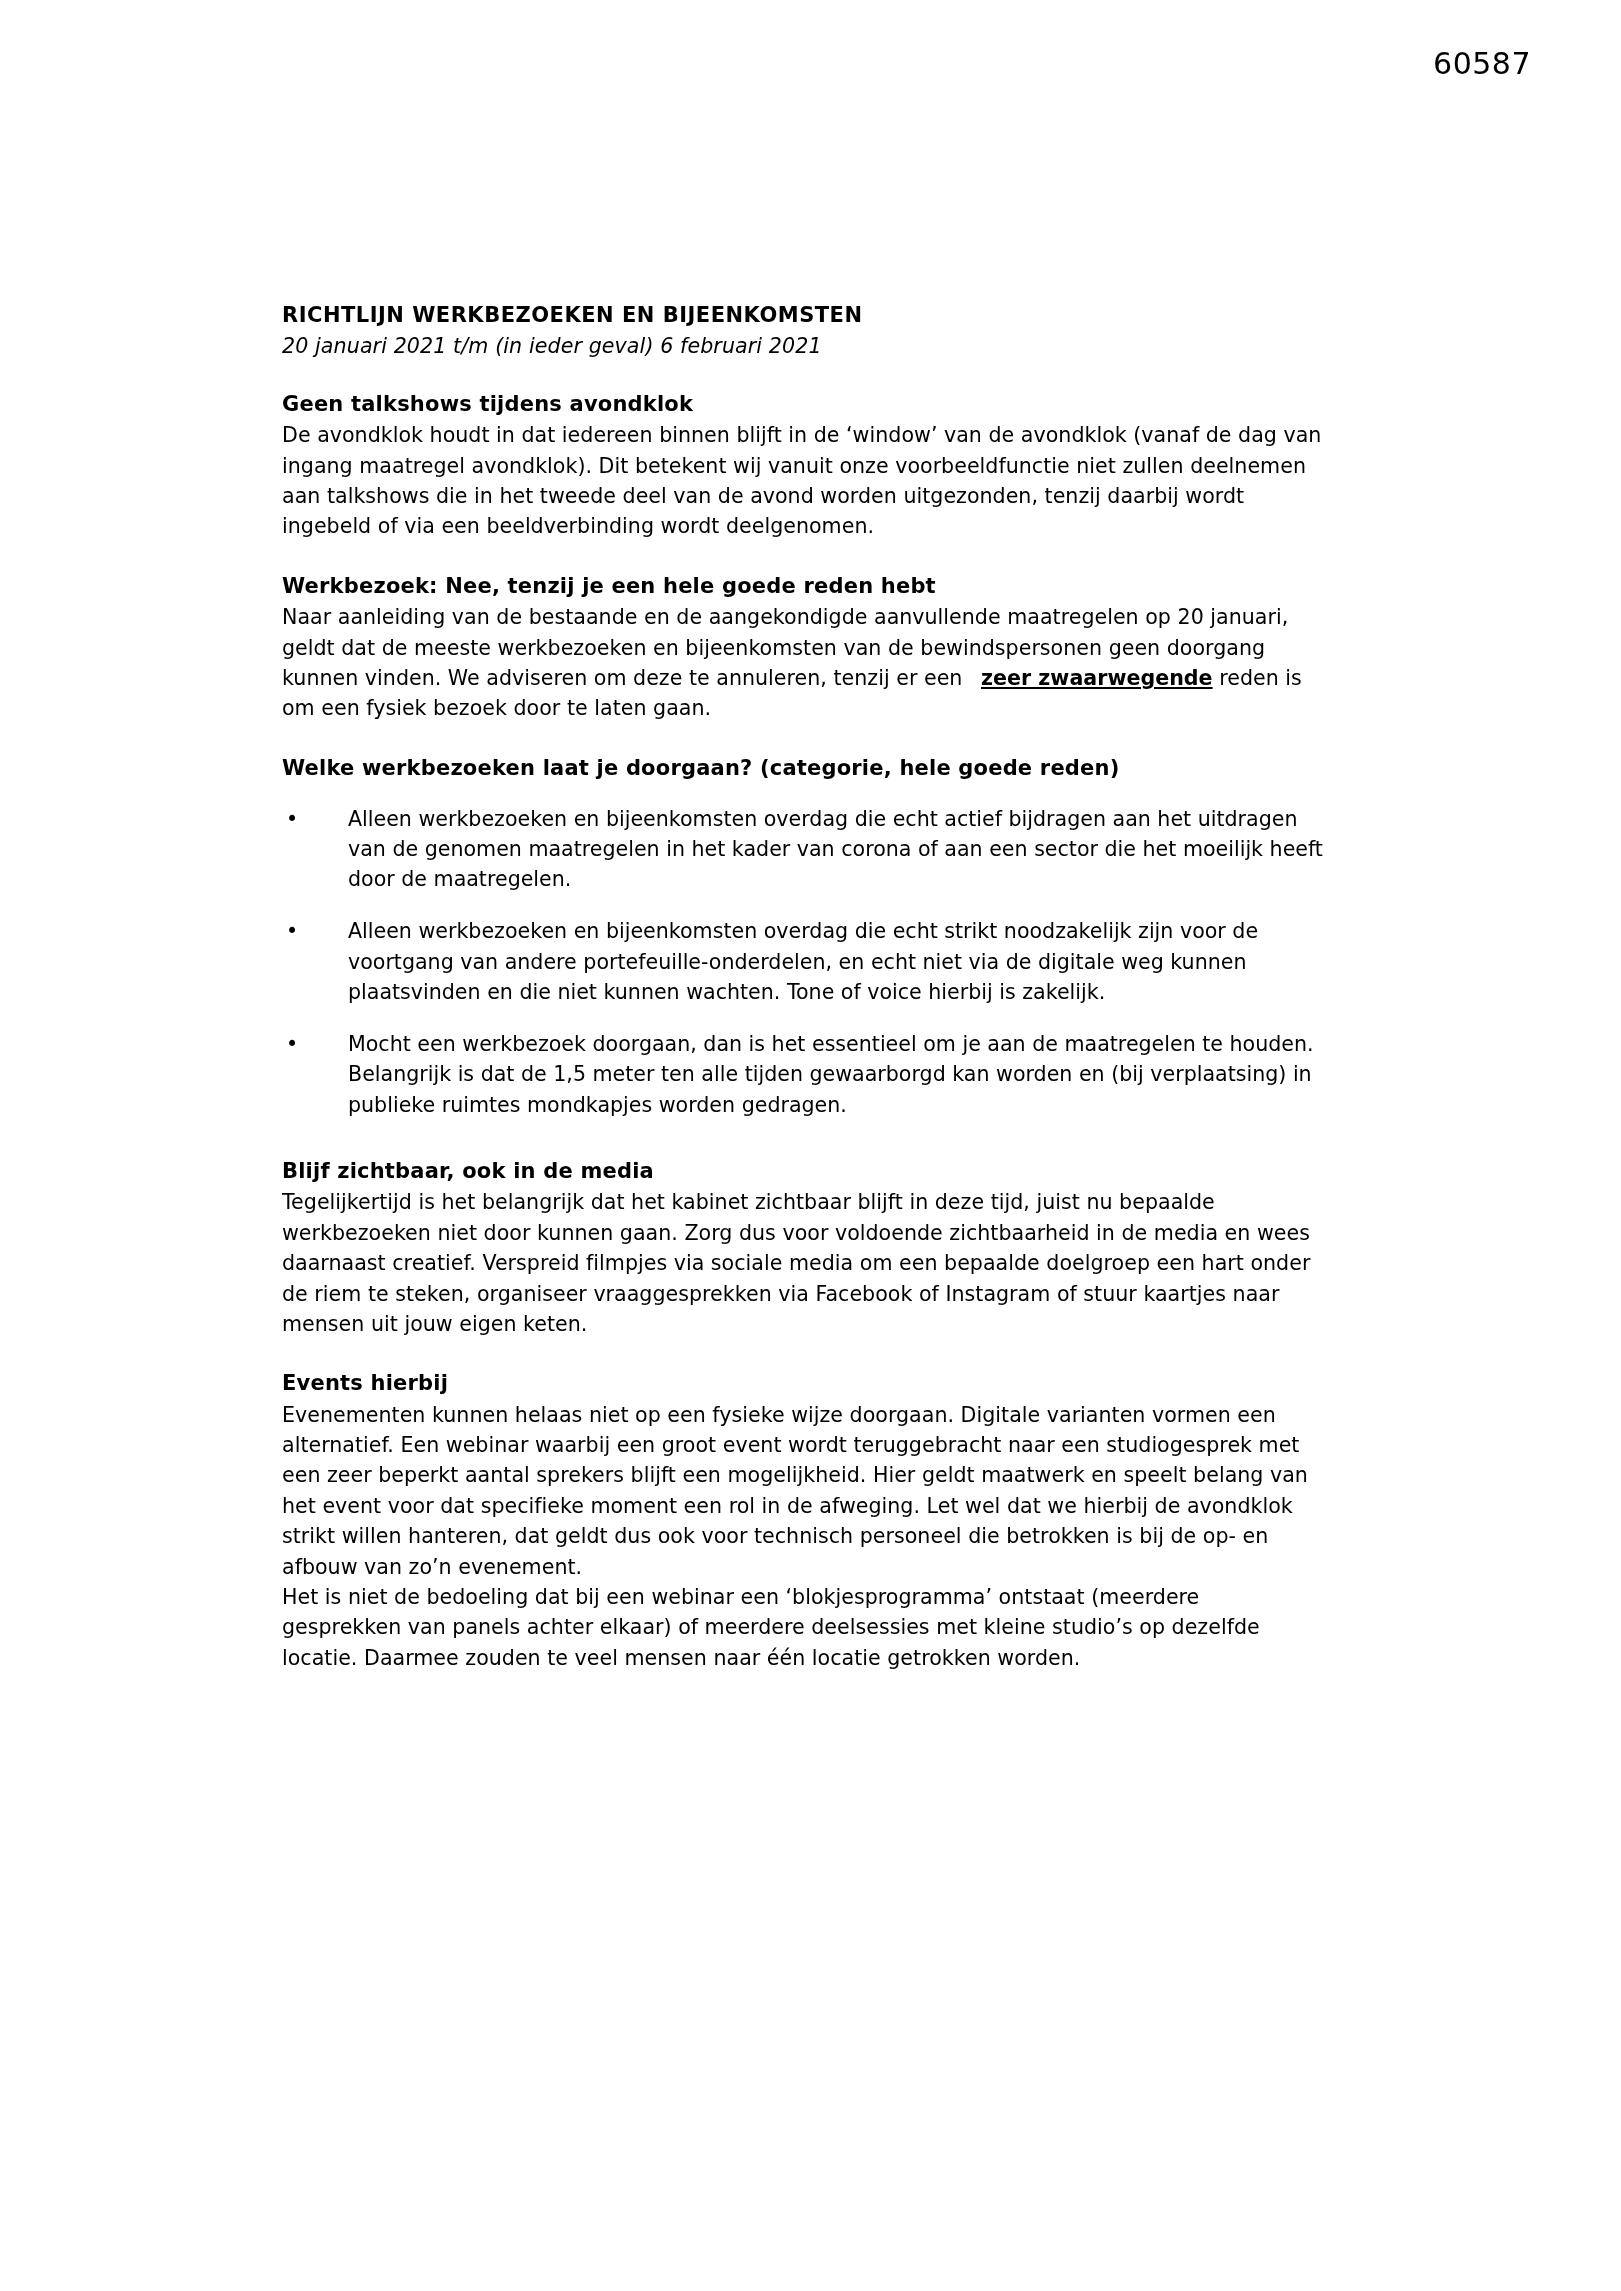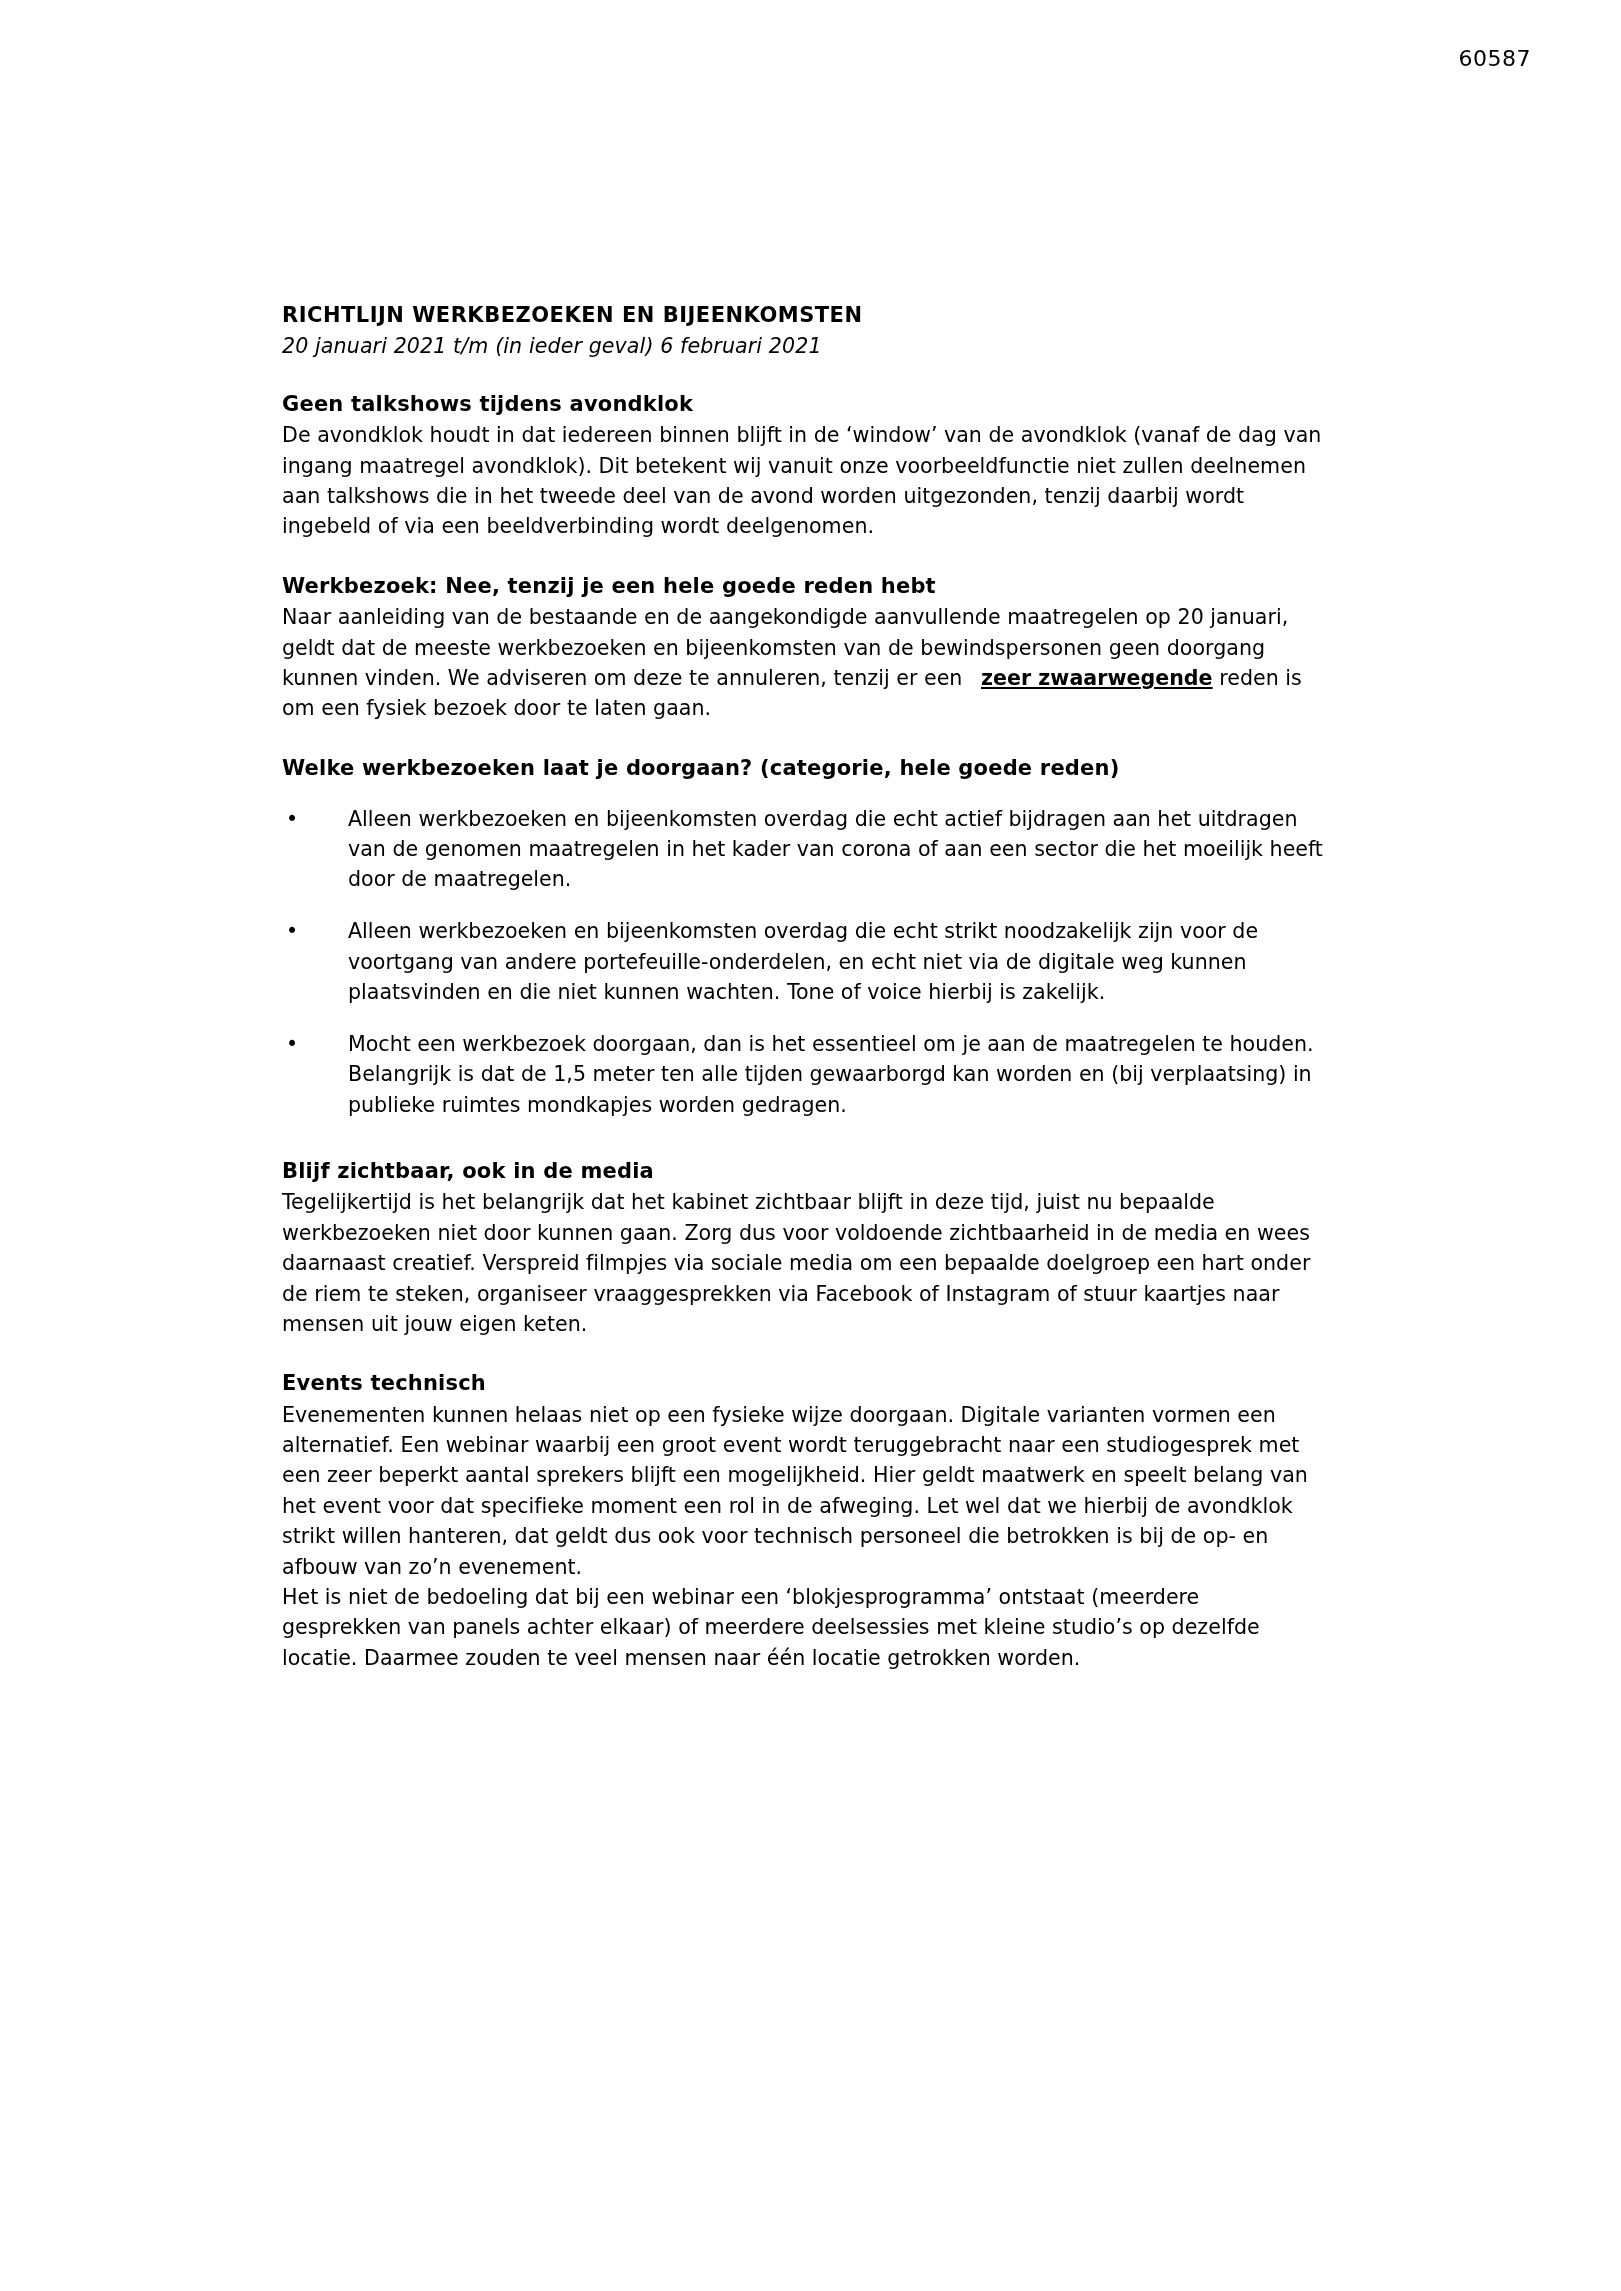--- a/index.html
+++ b/index.html
@@ -19,21 +19,21 @@
   .page {
     position: absolute;
     inset: 0;
     background: #ffffff;
   }
 
   .page-number {
     position: absolute;
     top: 47px;
     right: 90px;
-    font-size: 22px;
+    font-size: 30px;
     line-height: 1.1;
     letter-spacing: 0.5px;
     color: #000;
     font-family: "DejaVu Sans", sans-serif;
   }
 
   .content {
     position: absolute;
     left: 282px;
     top: 302px;
@@ -161,20 +161,20 @@
         </li>
       </ul>
     </div>
 
     <div class="section section-gap-large">
       <div class="section-heading">Blijf zichtbaar, ook in de media</div>
       <p class="body-text">Tegelijkertijd is het belangrijk dat het kabinet zichtbaar blijft in deze tijd, juist nu bepaalde werkbezoeken niet door kunnen gaan. Zorg dus voor voldoende zichtbaarheid in de media en wees daarnaast creatief. Verspreid filmpjes via sociale media om een bepaalde doelgroep een hart onder de riem te steken, organiseer vraaggesprekken via Facebook of Instagram of stuur kaartjes naar mensen uit jouw eigen keten.</p>
     </div>
 
     <div class="section">
-      <div class="section-heading">Events technisch</div>
+      <div class="section-heading">Events hierbij</div>
       <p class="body-text">Evenementen kunnen helaas niet op een fysieke wijze doorgaan. Digitale varianten vormen een alternatief. Een webinar waarbij een groot event wordt teruggebracht naar een studiogesprek met een zeer beperkt aantal sprekers blijft een mogelijkheid. Hier geldt maatwerk en speelt belang van het event voor dat specifieke moment een rol in de afweging. Let wel dat we hierbij de avondklok strikt willen hanteren, dat geldt dus ook voor technisch personeel die betrokken is bij de op- en afbouw van zo’n evenement.</p>
       <p class="body-text para-gap">Het is niet de bedoeling dat bij een webinar een ‘blokjesprogramma’ ontstaat (meerdere gesprekken van panels achter elkaar) of meerdere deelsessies met kleine studio’s op dezelfde locatie. Daarmee zouden te veel mensen naar één locatie getrokken worden.</p>
     </div>
 
   </div>
 </div>
 
 
 </body></html>

